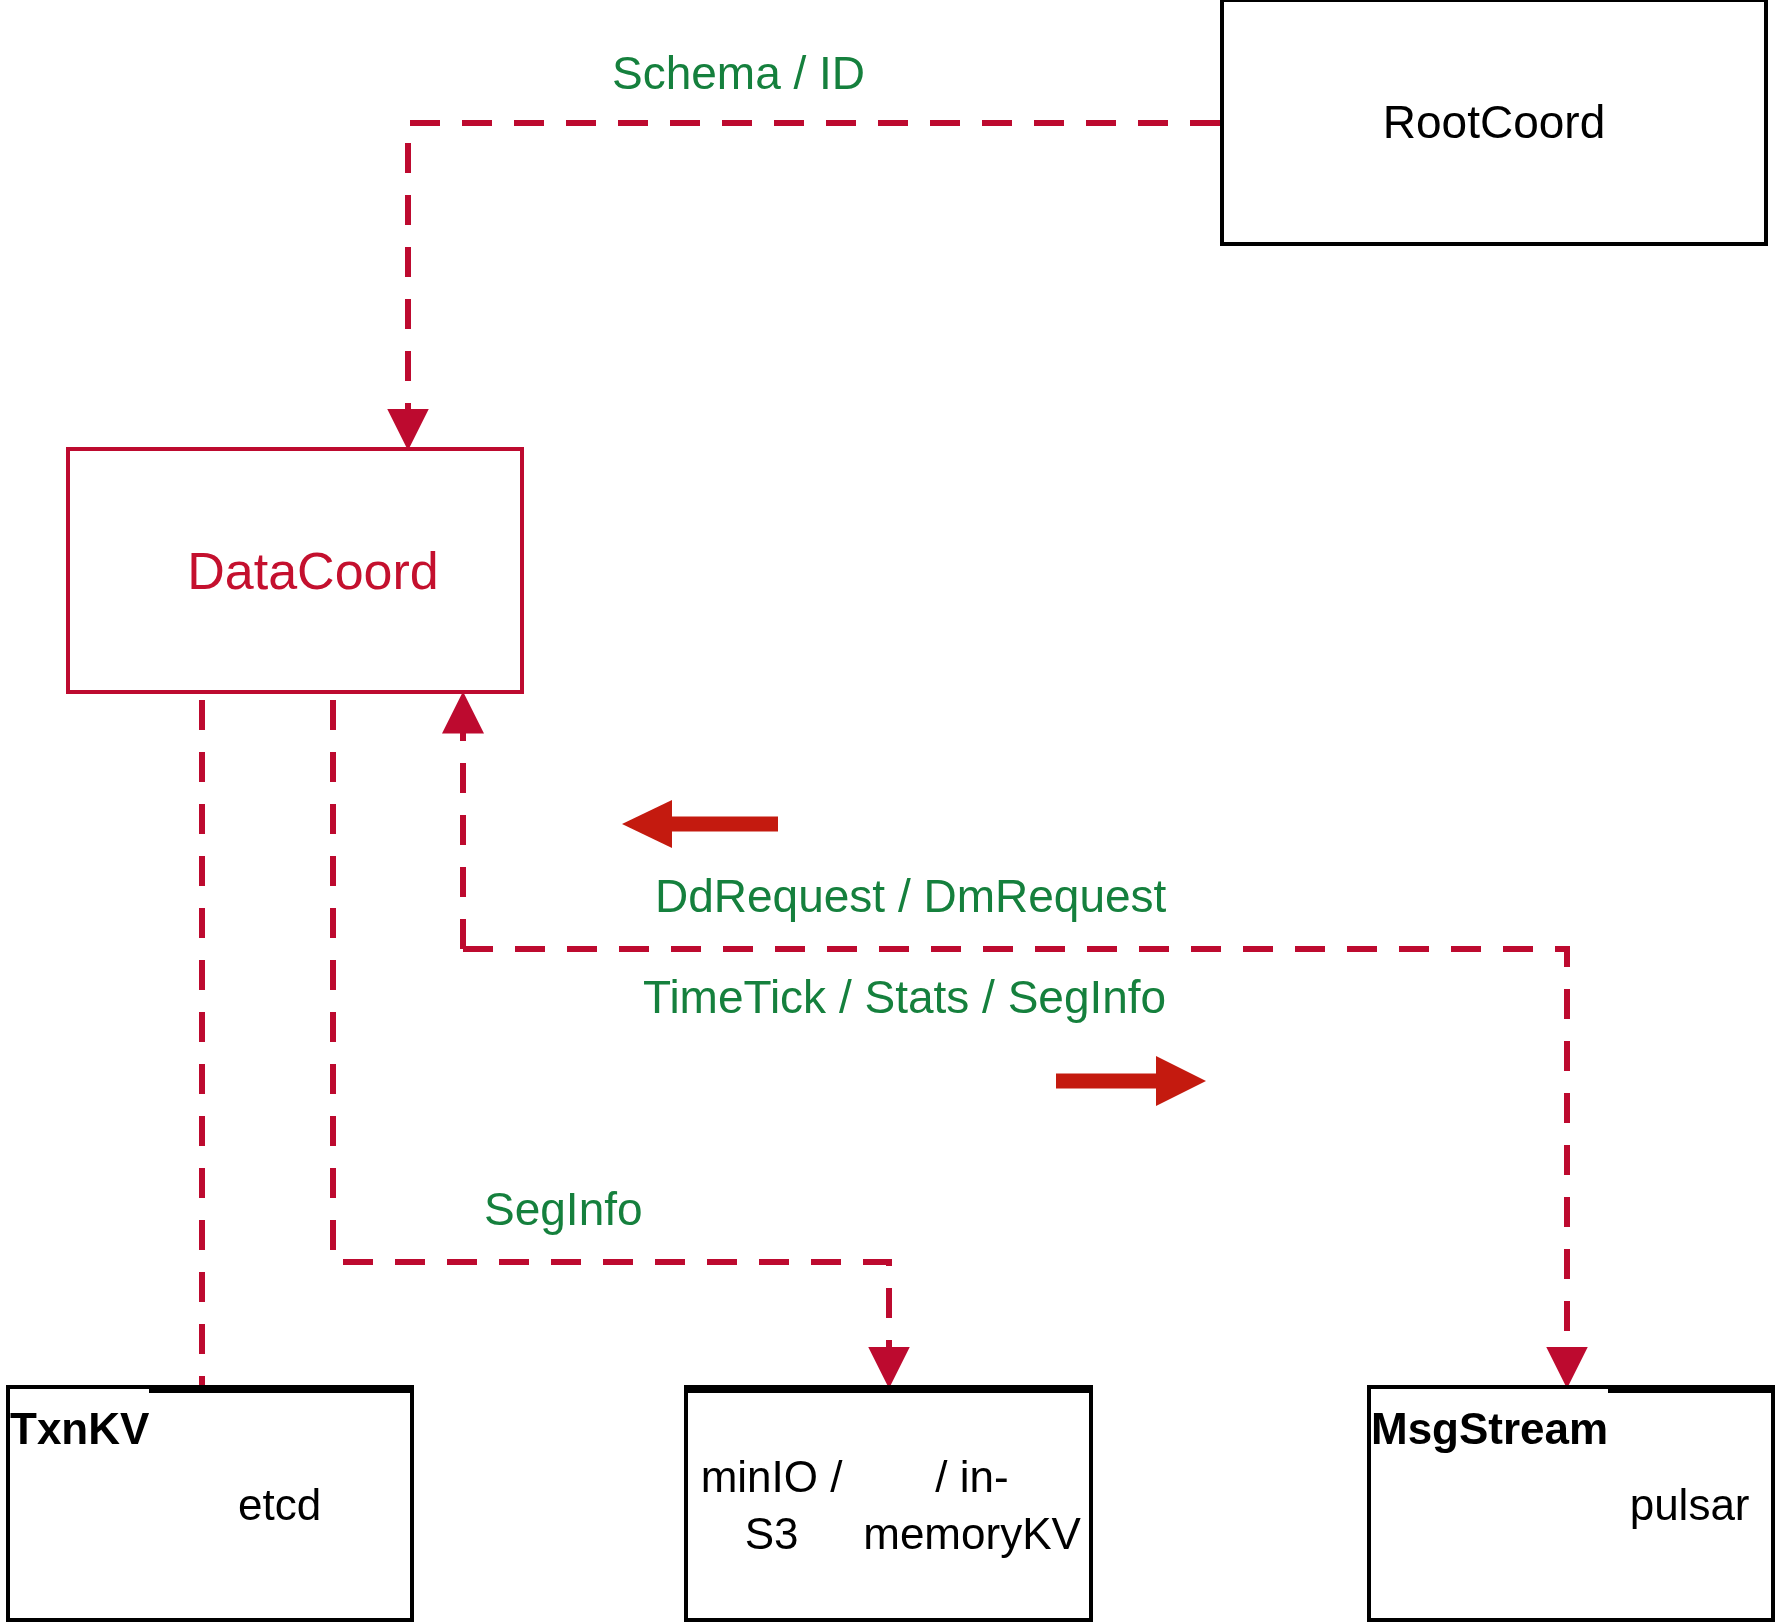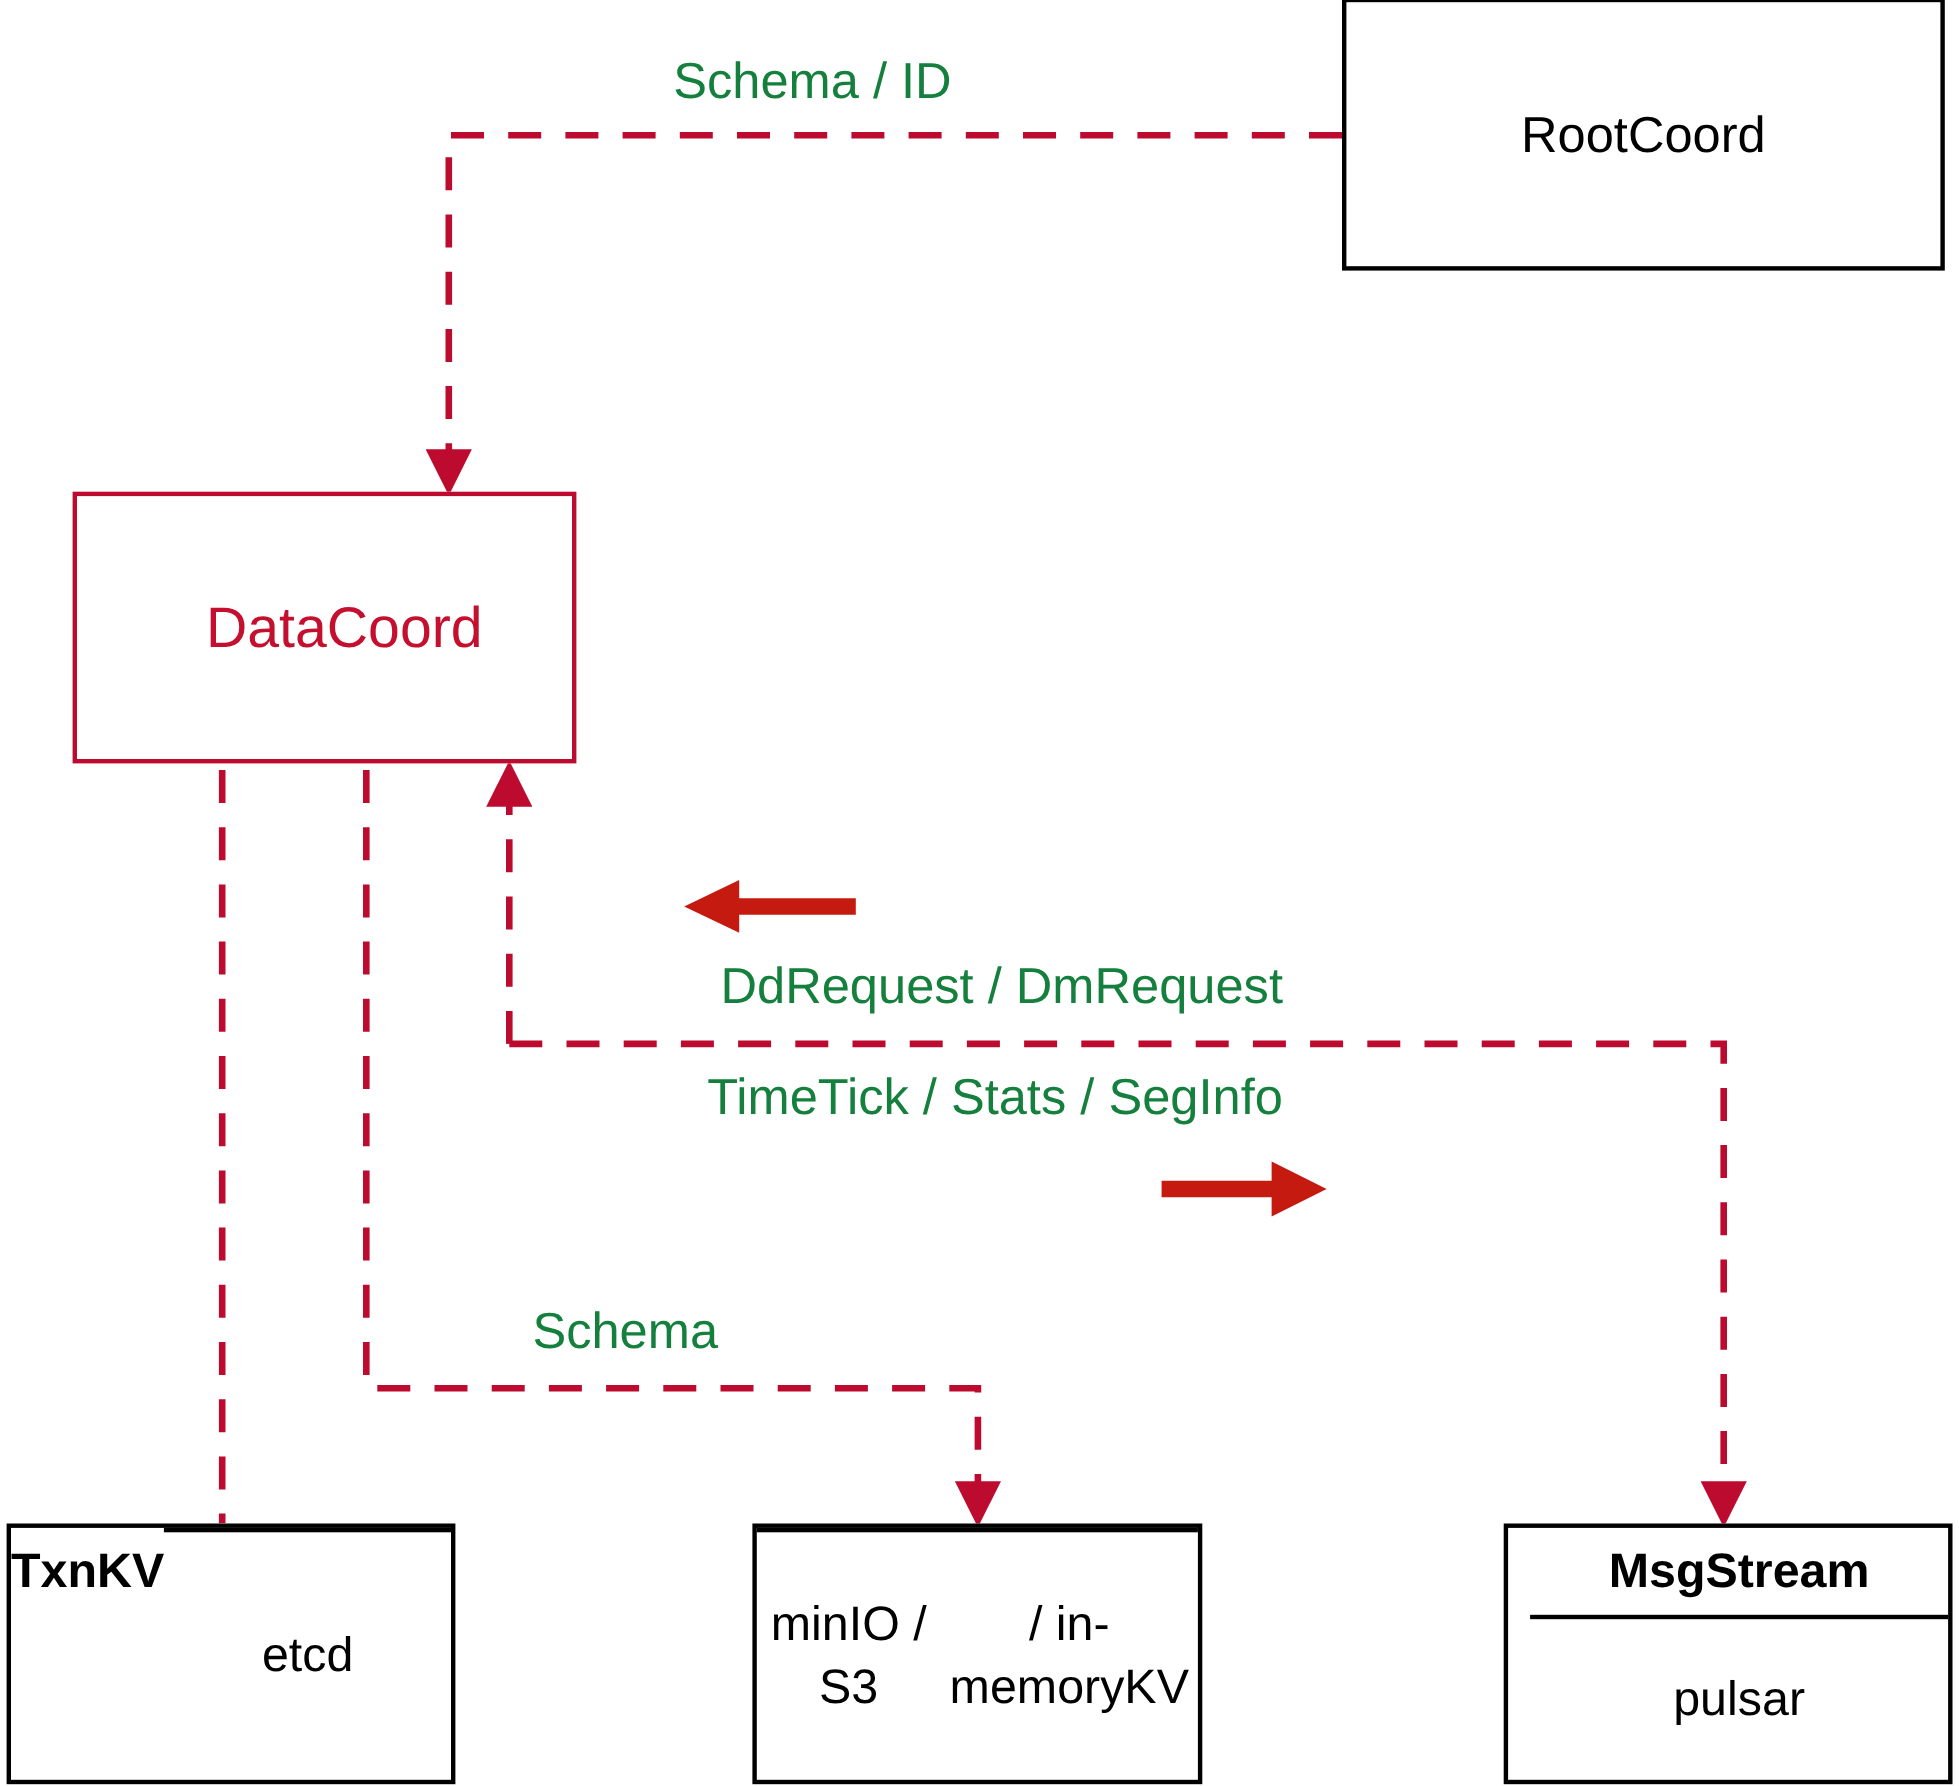--- a/index.html
+++ b/index.html
@@ -119,30 +119,30 @@
     </div>
   </div>
 
   <div class="node black" style="left:684px; top:1385px; width:409px; height:237px; display:flex; flex-direction:column;">
     <div class="cell divided" style="flex:1; flex-direction:row;">
       <div class="cell-body">minIO / S3</div>
       <div class="cell-body">/ in-memoryKV</div>
     </div>
   </div>
 
-  <div class="node black" style="left:1367px; top:1385px; width:408px; height:237px; display:flex; flex-direction:column;padding-left:20px;">
+  <div class="node black" style="left:1367px; top:1385px; width:408px; height:237px; display:flex; flex-direction:row;">
     <div class="cell" style="height:79px;">
       <div class="node-title bold">MsgStream</div>
     </div>
     <div class="cell divided" style="flex:1;">
       <div class="cell-body">pulsar</div>
     </div>
   </div>
 
   <div class="edge-label" style="left:612px; top:46px;">Schema / ID</div>
 
   <div class="edge-label" style="left:655px; top:869px;">DdRequest / DmRequest</div>
 
   <div class="edge-label" style="left:643px; top:970px;">TimeTick / Stats / SegInfo</div>
 
-  <div class="edge-label" style="left:484px; top:1182px;">Schema</div>
+  <div class="edge-label" style="left:484px; top:1182px;">SegInfo</div>
 
 </div>
 
 </body></html>

